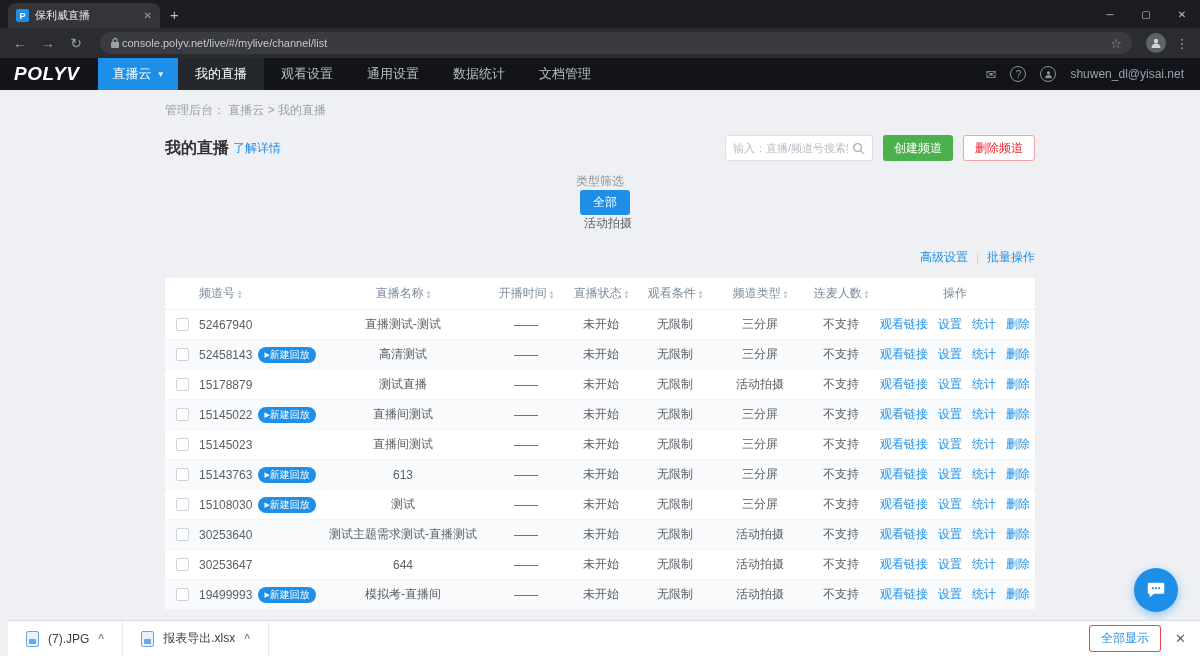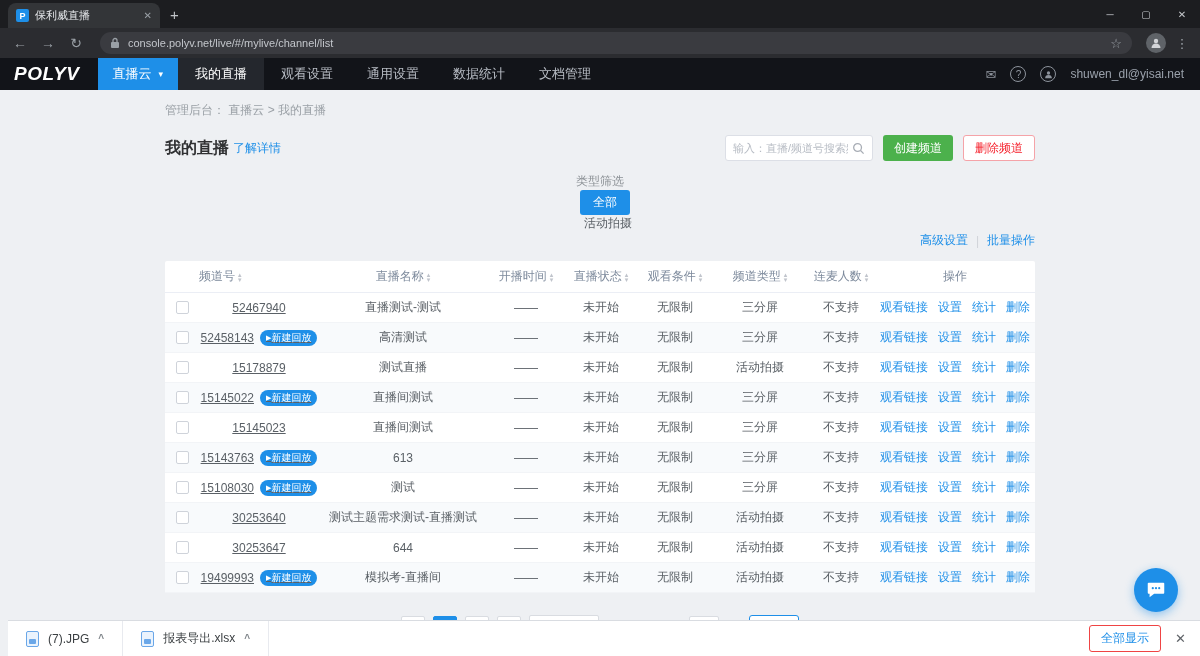--- a/index.html
+++ b/index.html
@@ -19,21 +19,21 @@
   .tab-title { color: #e8eaed; font-size: 11px; flex: 1; white-space: nowrap; overflow: hidden; }
   .tab-close { color: #9aa0a6; font-size: 10px; }
   .newtab { color: #c0c3c7; font-size: 15px; margin-left: 10px; align-self: center; }
   .win-controls { margin-left: auto; align-self: stretch; display: flex; }
   .win-btn { width: 36px; display: flex; align-items: center; justify-content: center;
              color: #c6c9cd; font-size: 10px; }
 
   .toolbar { height: 30px; background: #2b2c30; display: flex; align-items: center; padding: 0 10px; gap: 8px; }
   .tb-icon { color: #9aa0a6; font-size: 14px; width: 20px; text-align: center; }
   .address { flex: 1; height: 22px; background: #3a3b40; border-radius: 11px; margin: 0 6px;
-             display: flex; align-items: center; gap: 8px; padding: 0 10px; }
+             display: flex; align-items: center; gap: 2px; padding: 0 10px; }
   .url { color: #c3c6cb; font-size: 11px; flex: 1; white-space: nowrap; overflow: hidden; }
   .star { color: #9aa0a6; font-size: 13px; }
   .avatar { width: 20px; height: 20px; border-radius: 50%; background: #5f6368;
             display: flex; align-items: center; justify-content: center; }
   .kebab { color: #9aa0a6; font-size: 13px; width: 16px; text-align: center; }
 
   
   .appnav { height: 32px; background: #121419; display: flex; align-items: stretch; }
   .logo { color: #fff; font-weight: bold; font-style: italic; font-size: 19px; letter-spacing: .5px;
           display: flex; align-items: center; padding: 0 18px 0 14px; }
@@ -65,35 +65,35 @@
                       font-size: 11px; color: #606266; font-family: inherit; }
   .search-box input::placeholder { color: #b7bcc4; }
   .btn-green { height: 26px; padding: 0 11px; background: #4cb14c; border: none; border-radius: 3px;
                color: #fff; font-size: 12px; cursor: pointer; font-family: inherit; }
   .btn-red { height: 26px; padding: 0 11px; background: #fff; border: 1px solid #f5a3a8; border-radius: 3px;
              color: #f5222d; font-size: 12px; cursor: pointer; font-family: inherit; }
 
   .filter-row { margin-top: 12px; display: flex; align-items: center; font-size: 12px; color: #8c9196; flex-direction: column; }
   .pill { background: #1E8FE8; color: #fff; border-radius: 3px; padding: 4px 13px; margin-left: 10px; cursor: pointer; }
   .filter-opt { margin-left: 16px; color: #5a6066; cursor: pointer; }
-  .filter-right { margin-left: auto; display: flex; align-items: center; gap: 8px; font-size: 12px; }
+  .filter-right { margin-left: auto; display: flex; align-items: center; gap: 8px; font-size: 12px; margin-top: 17px; }
   .blue-link { color: #1E8FE8; }
   .sep { color: #d0d3d8; }
 
   
   .table-card { margin-top: 12px; background: #fff; border-radius: 2px; }
   .thead { display: flex; align-items: center; height: 32px; border-bottom: 1px solid #ebeef5; }
   .th { font-size: 12px; color: #7d8a9c; display: flex; align-items: center; justify-content: center; gap: 3px; }
   .th.left { justify-content: flex-start; }
   .sort { display: inline-flex; flex-direction: column; font-size: 7px; line-height: 5px; color: #c0c4cc; }
   .trow { display: flex; align-items: center; height: 30px; border-bottom: 1px solid #f2f4f7; }
   .trow:nth-child(even) { background: #f8fafc; }
   .td { font-size: 12px; color: #5a6066; display: flex; align-items: center; justify-content: center;
         white-space: nowrap; overflow: hidden; }
-  .td.left { justify-content: center; text-decoration: underline; }
+  .td.left { justify-content: flex-start; }
   .w0{width:34px}.w1{width:120px}.w2{width:168px}.w3{width:78px}.w4{width:72px}
   .w5{width:76px}.w6{width:94px}.w7{width:68px}.w8{width:160px}
   .checkbox { width: 13px; height: 13px; border: 1px solid #cfd3da; border-radius: 2px; background: #fff; cursor: pointer; }
   .cid { color: #5a6066; }
   .badge { margin-left: 6px; background: #1E8FE8; color: #fff; font-size: 10px; border-radius: 9px;
            padding: 1px 6px; display: inline-flex; align-items: center; gap: 0; }
   .badge-ic { font-size: 7px; }
   .ops { gap: 10px; }
   .op-link { color: #1E8FE8; font-size: 12px; }
 

